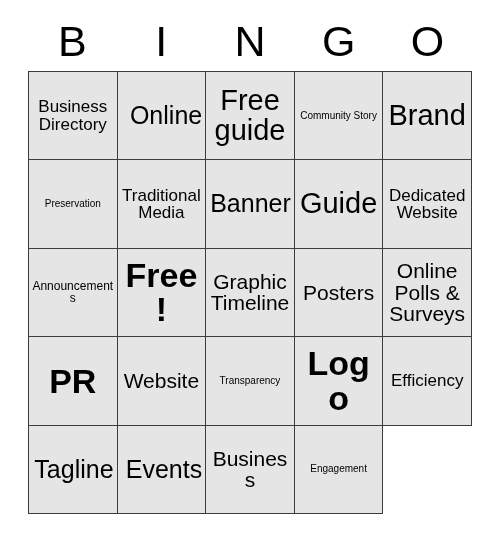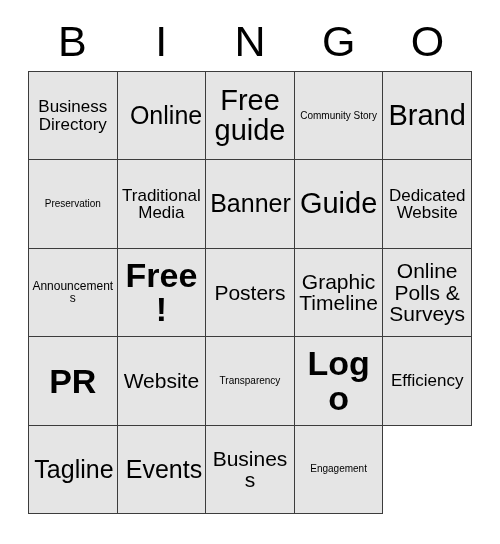--- a/index.html
+++ b/index.html
@@ -121,24 +121,24 @@
       <div class="bingo-cell fs-sm">
         <span class="cell-text">Dedicated Website</span>
       </div>
       <div class="bingo-cell fs-xxs">
         <span class="cell-text">Announcements</span>
       </div>
       <div class="bingo-cell fs-xxl">
         <span class="cell-text">Free!</span>
       </div>
       <div class="bingo-cell fs-md">
-        <span class="cell-text">Posters</span>
+        <span class="cell-text">Graphic Timeline</span>
       </div>
       <div class="bingo-cell fs-md">
-        <span class="cell-text">Graphic Timeline</span>
+        <span class="cell-text">Posters</span>
       </div>
       <div class="bingo-cell fs-md">
         <span class="cell-text">Online Polls &amp; Surveys</span>
       </div>
       <div class="bingo-cell fs-xxl">
         <span class="cell-text">PR</span>
       </div>
       <div class="bingo-cell fs-md">
         <span class="cell-text">Website</span>
       </div>

